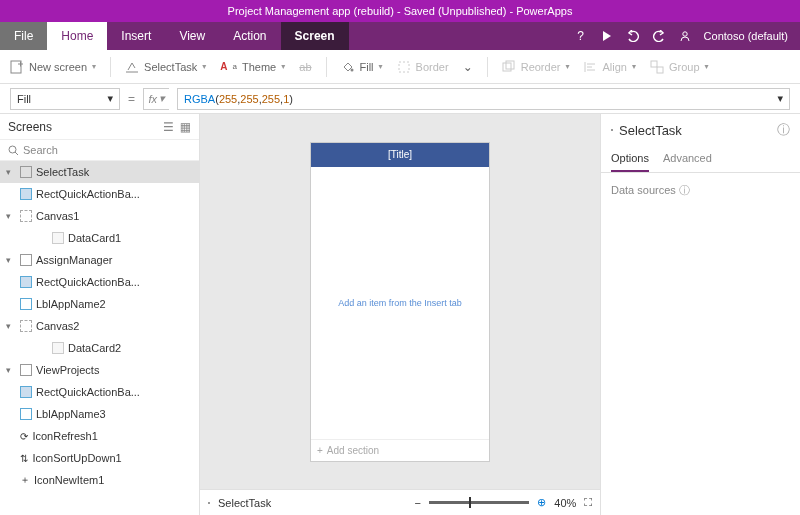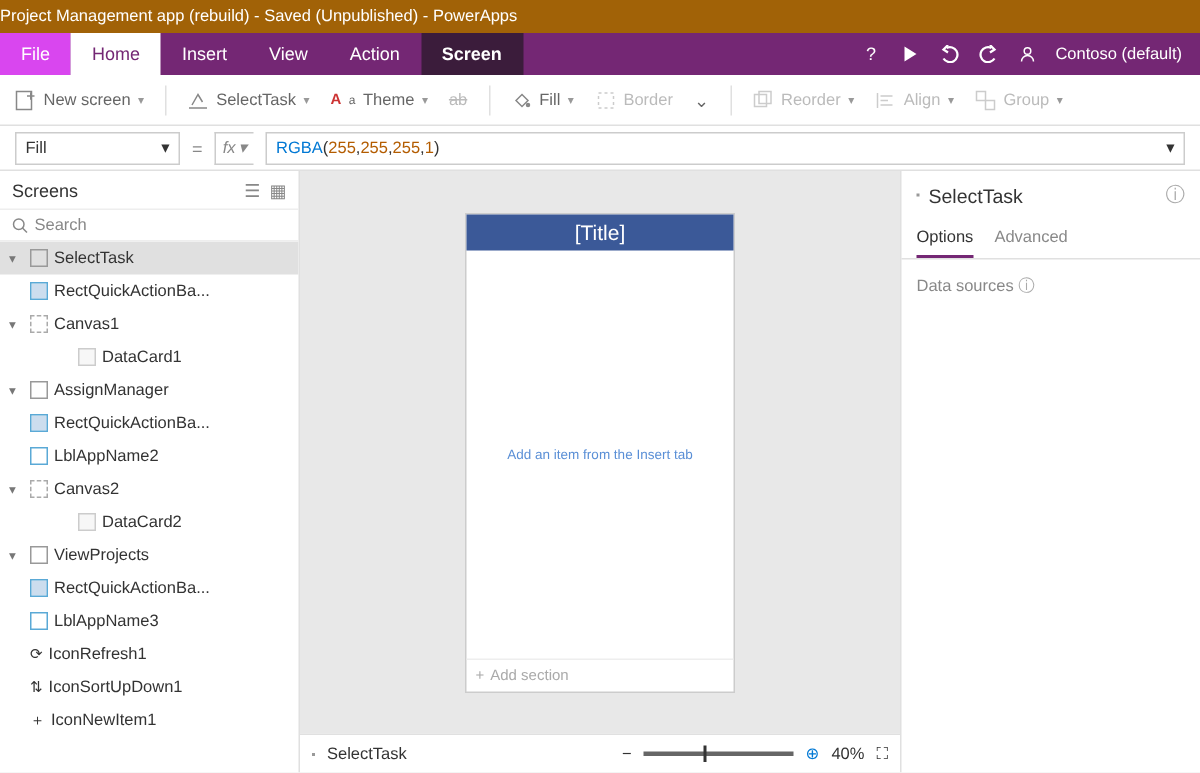--- a/index.html
+++ b/index.html
@@ -1,20 +1,20 @@
 <!DOCTYPE html>
 <html><head>
 <meta charset="utf-8">
 <style>
 * { box-sizing: border-box; margin: 0; padding: 0; font-family: "Segoe UI", Arial, sans-serif; }
 body { width: 800px; height: 515px; overflow: hidden; background: #f3f3f3; font-size: 12px; color: #333; }
-.titlebar { height: 22px; background: #a16207; color: #fff; display: flex; align-items: center; font-size: 11px; position: relative; }
+.titlebar { height: 22px; background: #a21caf; color: #fff; display: flex; align-items: center; justify-content: center; font-size: 11px; position: relative; }
 .menubar { height: 28px; background: #742774; color: #fff; display: flex; align-items: stretch; }
 .menubar .tab { padding: 0 14px; display: flex; align-items: center; font-size: 12px; cursor: pointer; }
-.menubar .tab.file { background: #d946ef; }
+.menubar .tab.file { background: #737373; }
 .menubar .tab.active { background: #fff; color: #742774; }
 .menubar .tab.dark { background: #3b1c3b; font-weight: bold; }
 .menubar .spacer { flex: 1; }
 .menubar .right { display: flex; align-items: center; gap: 12px; padding-right: 12px; }
 .menubar .right .ic { width: 14px; height: 14px; display: inline-flex; align-items: center; justify-content: center; }
 .ribbon { height: 34px; background: #fff; border-bottom: 1px solid #e0e0e0; display: flex; align-items: center; padding: 0 10px; gap: 14px; color: #666; font-size: 11px; }
 .ribbon .grp { display: flex; align-items: center; gap: 5px; }
 .ribbon .sep { width: 1px; height: 20px; background: #e0e0e0; }
 .ribbon .chev { font-size: 8px; color: #999; }
 .ribbon .muted { color: #bbb; }
@@ -38,21 +38,21 @@
 .tree .ind2 { padding-left: 38px; }
 .tree .ic { width: 12px; height: 12px; display: inline-block; }
 .ic-screen { border: 1px solid #999; }
 .ic-rect { border: 1px solid #5aa9d6; background: linear-gradient(#cde,#cde); }
 .ic-label { border: 1px solid #5aa9d6; }
 .ic-canvas { border: 1px dashed #aaa; }
 .ic-card { border: 1px solid #ccc; background: #f7f7f7; }
 .canvas { flex: 1; background: #e8e8e8; position: relative; display: flex; flex-direction: column; }
 .canvasbody { flex: 1; display: flex; align-items: center; justify-content: center; }
 .phone { width: 180px; height: 320px; background: #fff; border: 1px solid #ccc; display: flex; flex-direction: column; }
-.phone .hdr { height: 24px; background: #3b5998; color: #fff; display: flex; align-items: center; justify-content: center; font-size: 14px; }
+.phone .hdr { height: 24px; background: #3b5998; color: #fff; display: flex; align-items: center; justify-content: center; font-size: 10px; }
 .phone .body { flex: 1; display: flex; align-items: center; justify-content: center; color: #5a8fd6; font-size: 9px; }
 .phone .addsec { height: 22px; border-top: 1px solid #eee; display: flex; align-items: center; gap: 4px; padding: 0 6px; color: #aaa; font-size: 10px; }
 .canvasftr { height: 26px; background: #fff; border-top: 1px solid #e0e0e0; display: flex; align-items: center; padding: 0 8px; font-size: 11px; gap: 8px; }
 .canvasftr .spacer { flex: 1; }
 .slider { width: 100px; height: 3px; background: #666; position: relative; }
 .slider .thumb { position: absolute; left: 40px; top: -4px; width: 2px; height: 11px; background: #333; }
 .rightpanel { width: 200px; background: #fff; border-left: 1px solid #e0e0e0; display: flex; flex-direction: column; }
 .rpTitle { height: 32px; display: flex; align-items: center; padding: 0 10px; gap: 6px; font-size: 13px; justify-content: space-between; }
 .rpTabs { display: flex; border-bottom: 1px solid #e0e0e0; padding: 0 10px; gap: 14px; font-size: 11px; }
 .rpTabs .t { padding: 6px 0; cursor: pointer; color: #888; }

